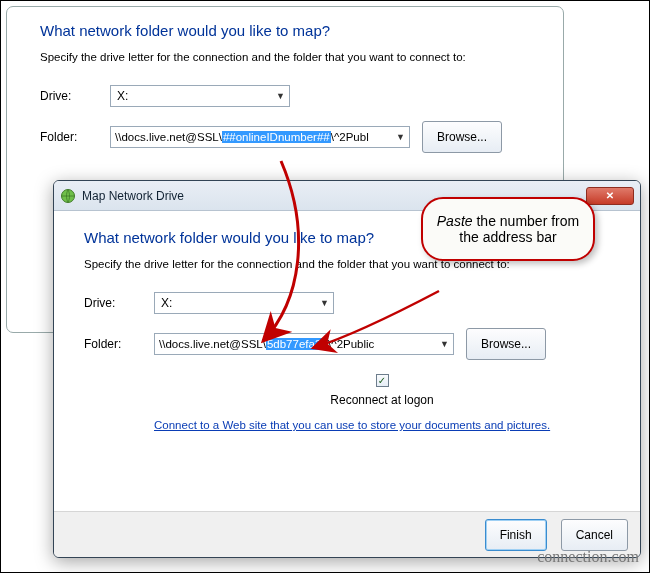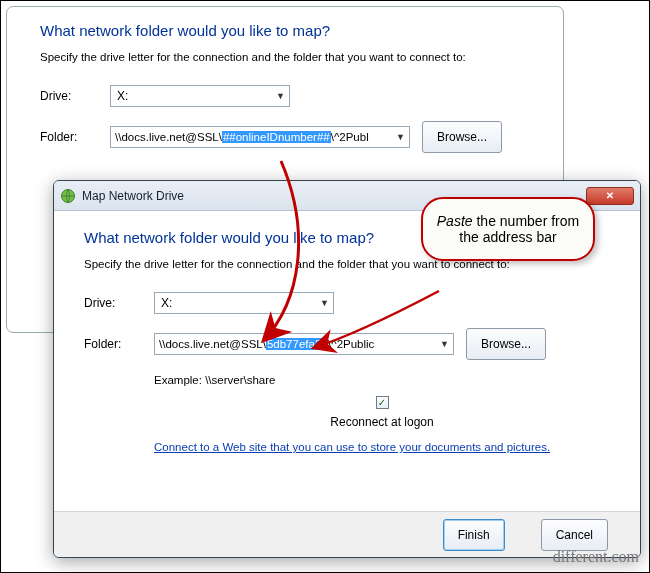--- a/index.html
+++ b/index.html
@@ -96,21 +96,21 @@
   .chk {
     width:13px;height:13px;border:1px solid #6d7d8c;background:linear-gradient(#f9fbfd,#e7eef6);
     display:inline-flex;align-items:center;justify-content:center;
   }
   .chk.checked::after{content:"✓";font-size:10px;color:#1a5a1a;line-height:1;}
   .link { color:#0a3db5; text-decoration:underline; font-size:11.5px; margin-left:70px; display:inline-block; margin-top:6px;text-align:right;}
   .footer {
     position:absolute; left:0; right:0; bottom:0; height:46px;
     background:#f0f0f0; border-top:1px solid #d6d6d6;
     display:flex; align-items:center; justify-content:flex-end;
-    padding: 0 32px; gap:24px; border-radius:0 0 5px 5px;
+    padding: 0 12px; gap:2px; border-radius:0 0 5px 5px;
   }
   .callout {
     position:absolute;
     left: 420px; top: 196px;
     width: 174px;
     background:#fbfbf8;
     border:2px solid #c00000;
     border-radius: 22px;
     padding: 14px 12px;
     font-size: 14px; color:#000; text-align:center;
@@ -186,21 +186,20 @@
       <div class="lbl">Folder:</div>
       <div class="folder-input">
         <span>\\docs.live.net@SSL\</span>
           <span class="hl">5db77efa3c</span>
           <span>\^2Public</span>
         <span class="arrow">▼</span>
       </div>
       <div class="btn">Browse...</div>
     </div>
 
-    <div class="example">Example: \\server\share</div>
 
     <div class="chk-row">
       <span class="chk checked"></span>
       <span>Reconnect at logon</span>
     </div>
 
     <a class="link">Connect to a Web site that you can use to store your documents and pictures.</a>
   </div>
 
   <div class="footer">
@@ -219,14 +218,14 @@
   <path d="M 280,160 C 310,230 300,300 262,340" stroke="#c00000" stroke-width="3" fill="none" marker-end="url(#ah)"></path>
 
   <path d="M 438,290 C 400,310 350,335 312,347" stroke="#c00000" stroke-width="2.5" fill="none" marker-end="url(#ah)"></path>
 </svg>
 
 <div class="callout">
   <em>Paste</em><span> the number from the address bar</span>
 </div>
 
 <div class="watermark">
-  <span>different.com</span>
+  <span>connection.com</span>
 </div>
 
 </body></html>

